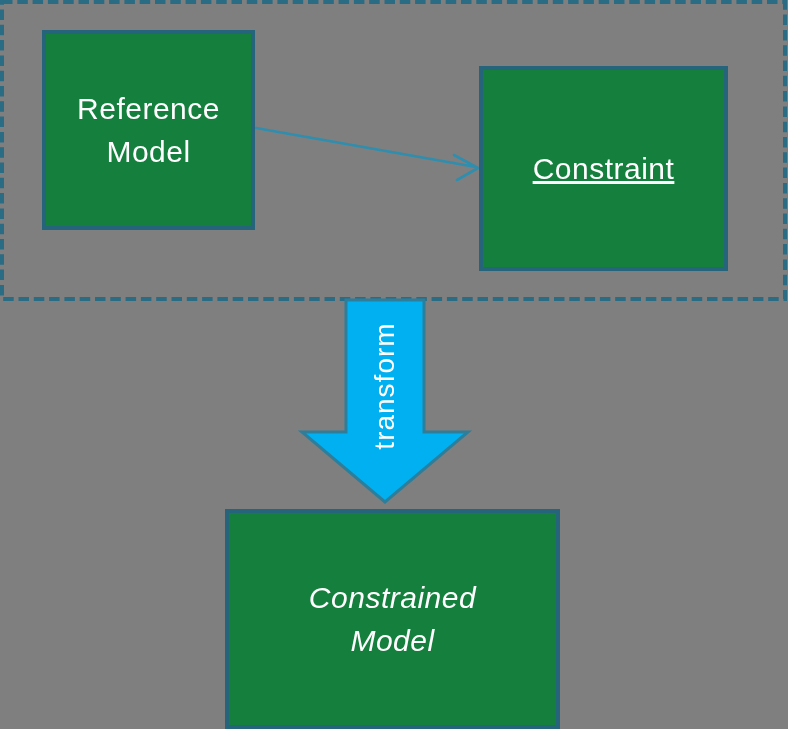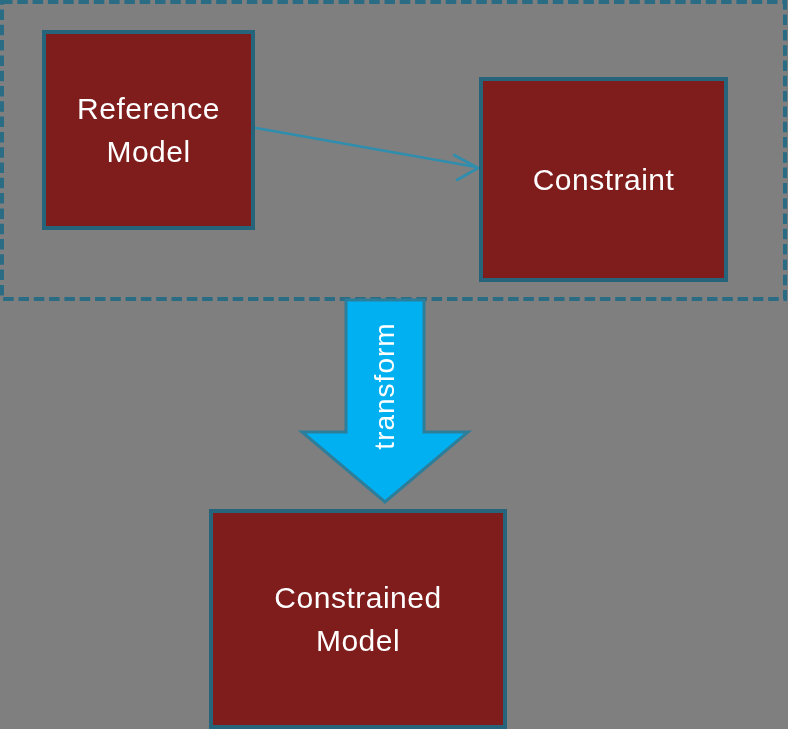--- a/index.html
+++ b/index.html
@@ -19,50 +19,52 @@
     position: absolute;
     left: 0;
     top: 0;
     width: 788px;
     height: 729px;
     pointer-events: none;
   }
   .node {
     position: absolute;
     box-sizing: border-box;
-    background: #7f1d1d;
+    background: #15803d;
     border: 4px solid #25647A;
     display: flex;
     flex-direction: column;
     align-items: center;
     justify-content: center;
     text-align: center;
     color: #FFFFFF;
     font-size: 30px;
     line-height: 1.45;
     letter-spacing: 0.5px;
   }
   .node .line { display: block; }
   #reference-model-box {
     left: 42px;
     top: 30px;
     width: 213px;
     height: 200px;
   }
   #constraint-specification-box {
     left: 479px;
-    top: 77px;
+    top: 66px;
     width: 249px;
     height: 205px;
+    text-decoration: underline;
   }
   #constrained-model-box {
-    left: 209px;
+    left: 225px;
     top: 509px;
-    width: 298px;
+    width: 335px;
     height: 220px;
+    font-style: italic;
   }
   .transform-label-wrap {
     position: absolute;
     left: 345px;
     top: 302px;
     width: 80px;
     height: 168px;
     display: flex;
     align-items: center;
     justify-content: center;

